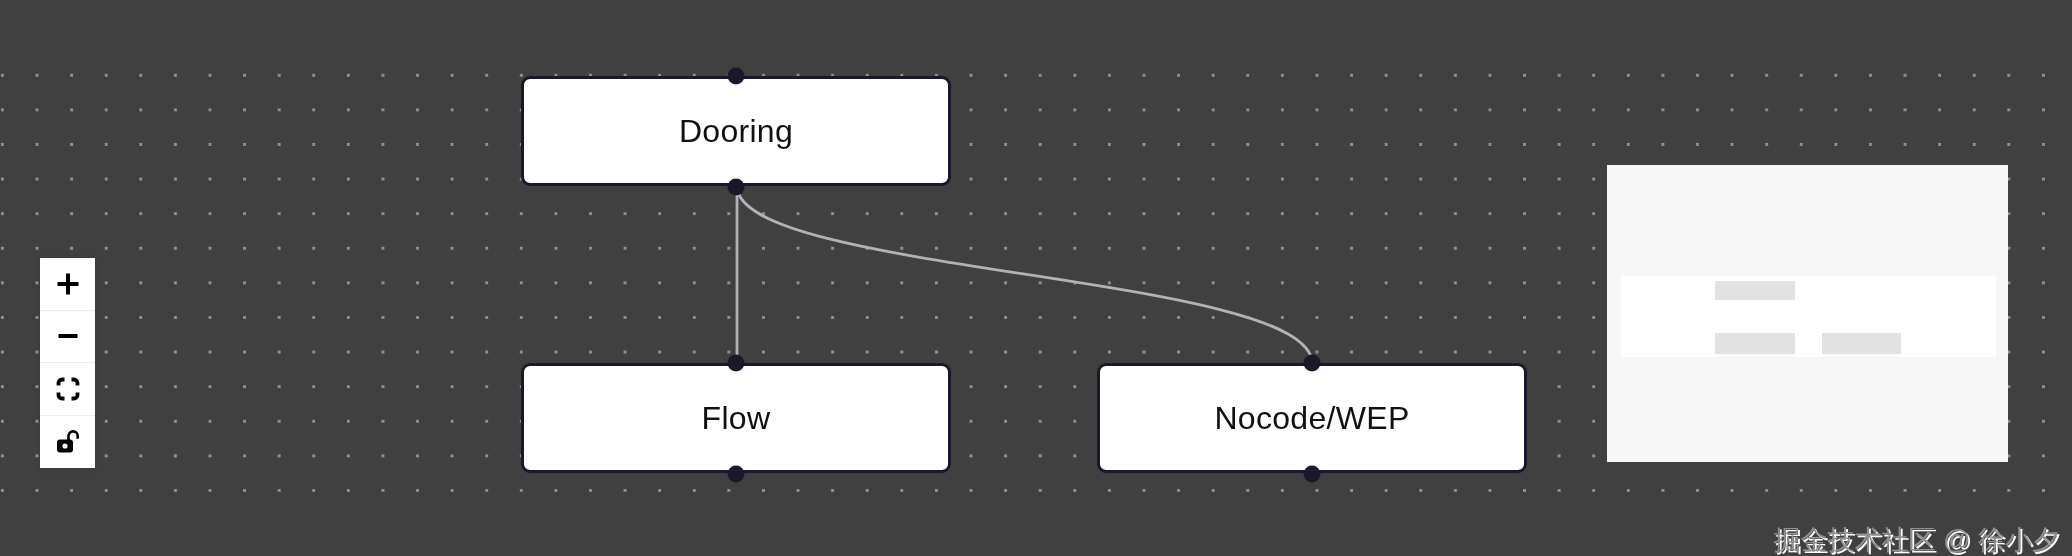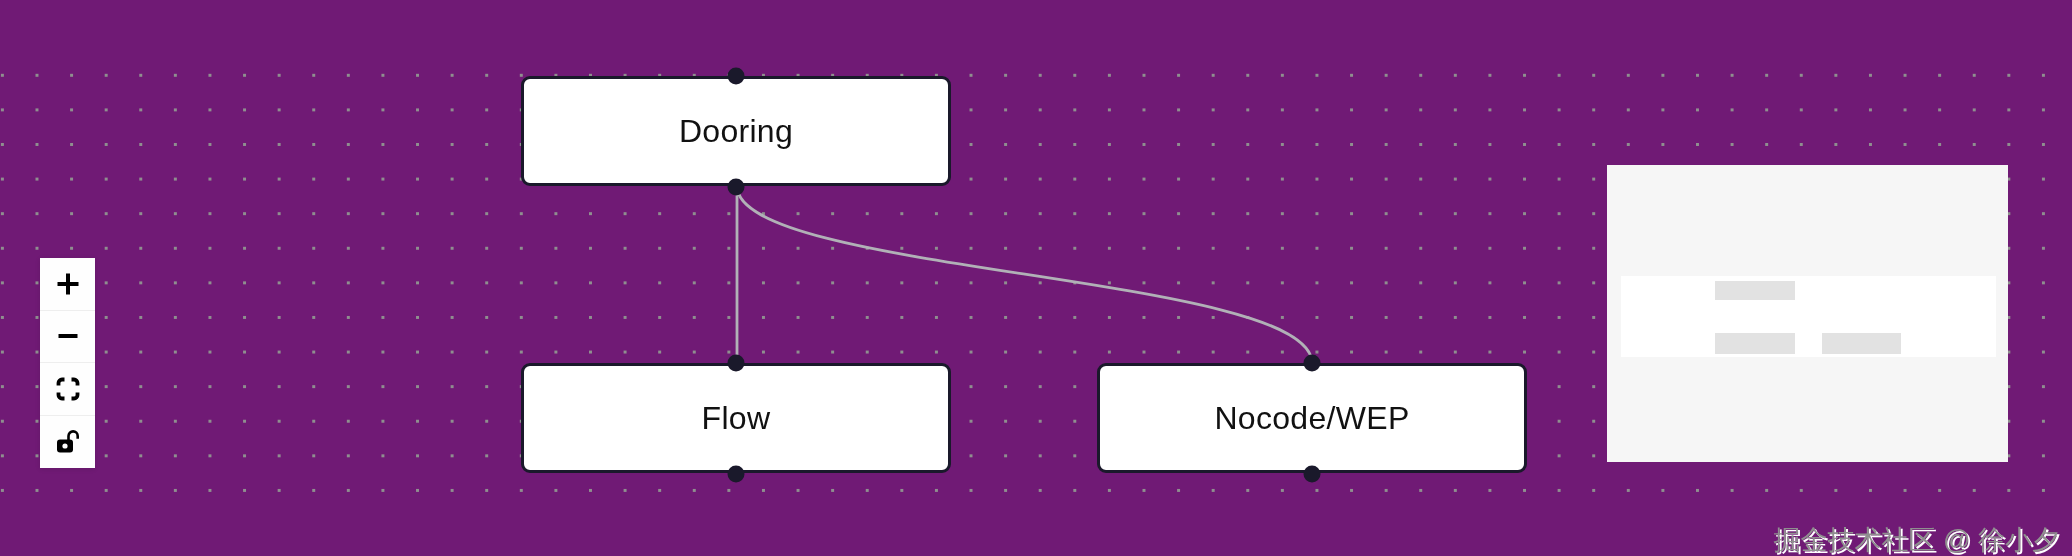--- a/index.html
+++ b/index.html
@@ -1,20 +1,20 @@
 <!DOCTYPE html>
 <html><head>
 <meta charset="utf-8">
 <style>
   html, body { margin: 0; padding: 0; }
   #app {
     position: relative;
     width: 2072px;
     height: 556px;
-    background: #701a75;
+    background: #404040;
     overflow: hidden;
     font-family: "Liberation Sans", sans-serif;
   }
 
   
   .grid {
     position: absolute;
     left: 0;
     top: 58px;
     width: 2072px;

